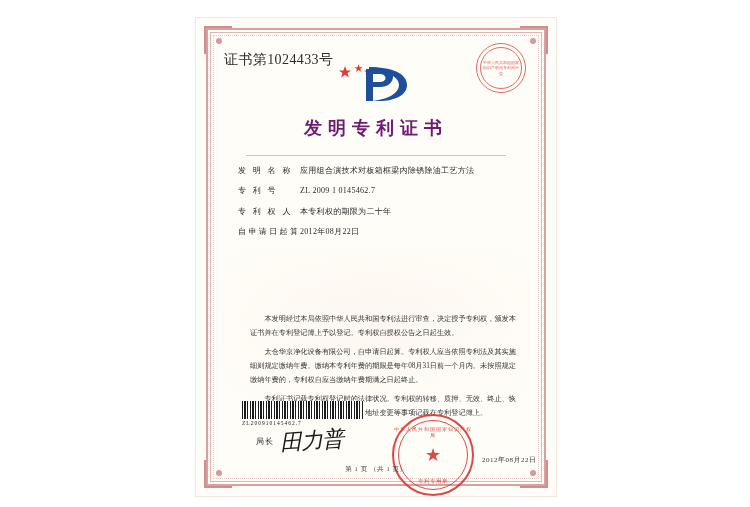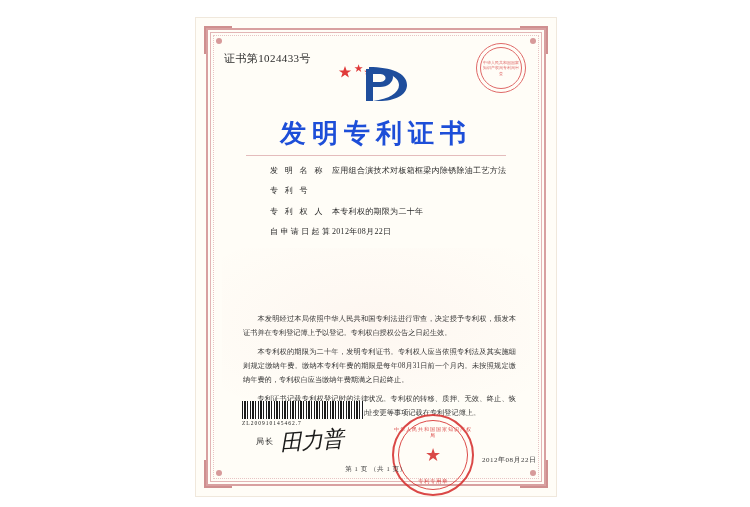--- a/index.html
+++ b/index.html
@@ -80,21 +80,21 @@
   .corner-dot.tl { left: 20px;  top: 20px; }
   .corner-dot.tr { right: 20px; top: 20px; }
   .corner-dot.bl { left: 20px;  bottom: 20px; }
   .corner-dot.br { right: 20px; bottom: 20px; }
 
   
   .serial {
     position: absolute;
     left: 28px;
     top: 33px;
-    font-size: 11px;
+    font-size: 14px;
     color: #2c2c2c;
     letter-spacing: 0.4px;
     white-space: nowrap;
   }
 
   
   .top-seal {
     position: absolute;
     right: 30px;
     top: 25px;
@@ -136,24 +136,24 @@
   }
   .logo-svg { display: block; }
 
   
   .title {
     position: absolute;
     left: 0;
     right: 0;
     top: 98px;
     text-align: center;
-    font-size: 26px;
+    font-size: 18px;
     font-weight: bold;
     letter-spacing: 6px;
-    color: #1d4ed8;
+    color: #701a75;
     font-family: "DejaVu Sans", sans-serif;
   }
 
   
   .title-rule {
     position: absolute;
     left: 50px;
     right: 50px;
     top: 137px;
     height: 1px;
@@ -167,21 +167,20 @@
     right: 36px;
     top: 148px;
   }
   .field-row {
     display: flex;
     align-items: baseline;
     margin-bottom: 9.5px;
     font-size: 8px;
     color: #2a2a2a;
     line-height: 1.35;
-    margin-left: 32px;
   }
   .field-label {
     flex: 0 0 auto;
     width: 62px;
     letter-spacing: 2.4px;
     white-space: nowrap;
   }
   .field-value {
     flex: 1 1 auto;
     letter-spacing: 0.3px;
@@ -192,21 +191,21 @@
     position: absolute;
     left: 46px;
     right: 40px;
     top: 294px;
     font-size: 7.2px;
     line-height: 1.95;
     color: #333;
     text-align: justify;
   }
   .body-text p {
-    margin: 0 0 5px 1px;
+    margin: 0 0 5px 8px;
     text-indent: 2em;
   }
 
   
   .barcode {
     position: absolute;
     left: 46px;
     top: 383px;
     width: 122px;
     height: 18px;
@@ -371,34 +370,35 @@
     <div class="title">发明专利证书</div>
     <div class="title-rule"></div>
 
     <div class="fields">
       <div class="field-row">
         <span class="field-label">发 明 名 称</span>
         <span class="field-value">应用组合演技术对板箱框梁内除锈除油工艺方法</span>
       </div>
       <div class="field-row">
         <span class="field-label">专 利 号</span>
+        <span class="field-value">ZL 2009 1 0145462.7</span>
       </div>
       <div class="field-row">
         <span class="field-label">专 利 权 人</span>
         <span class="field-value">本专利权的期限为二十年</span>
       </div>
       <div class="field-row">
         <span class="field-label">自申请日起算</span>
         <span class="field-value">2012年08月22日</span>
       </div>
     </div>
 
     <div class="body-text">
       <p>本发明经过本局依照中华人民共和国专利法进行审查，决定授予专利权，颁发本证书并在专利登记簿上予以登记。专利权自授权公告之日起生效。</p>
-      <p>本专利权的期限为二十年，发明专利证书。专利权人应当依照专利法及其实施细则规定缴纳年费。缴纳本专利年费的期限是每年08月31日前一个月内。未按照规定缴纳年费的，专利权自应当缴纳年费期满之日起终止。</p>
+      <p>太仓华京净化设备有限公司，自申请日起算。专利权人应当依照专利法及其实施细则规定缴纳年费。缴纳本专利年费的期限是每年08月31日前一个月内。未按照规定缴纳年费的，专利权自应当缴纳年费期满之日起终止。</p>
       <p>专利证书记载专利权登记时的法律状况。专利权的转移、质押、无效、终止、恢复和专利权人的姓名或名称、国籍、地址变更等事项记载在专利登记簿上。</p>
     </div>
 
     <div class="barcode"></div>
     <div class="barcode-num">ZL200910145462.7</div>
 
     <div class="signature-row">
       <span class="signature-label">局长</span>
       <span class="signature-mark">田力普</span>
     </div>

